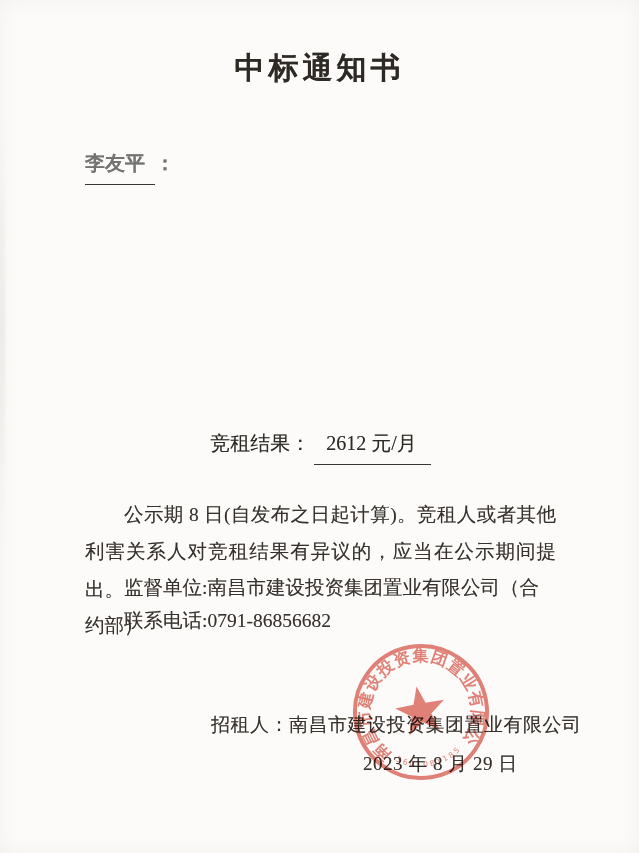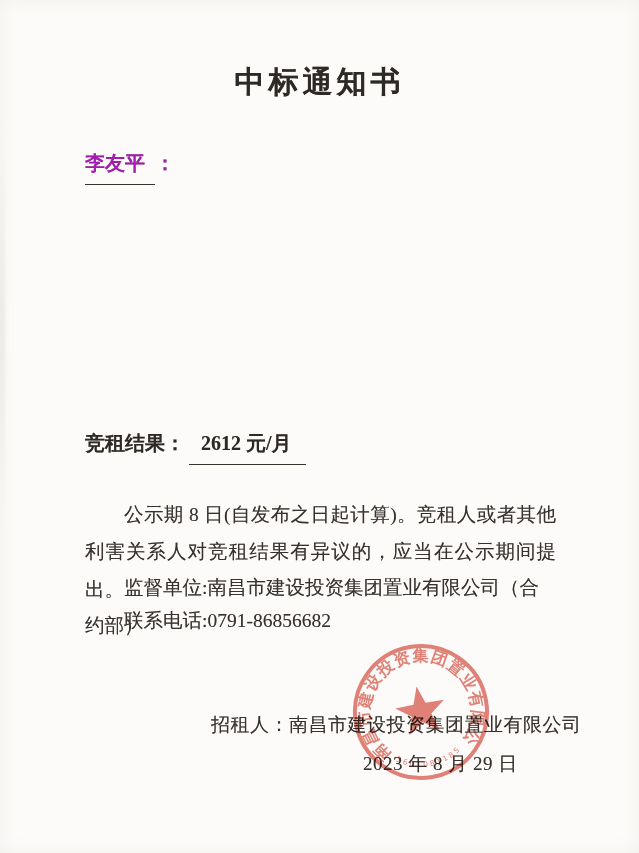--- a/index.html
+++ b/index.html
@@ -12,54 +12,54 @@
     width: 639px;
     height: 853px;
     margin: 0 auto;
     background: #fcfbf9;
     color: #37322d;
     overflow: hidden;
     box-shadow: inset 0 0 18px rgba(120,115,108,0.08);
   }
   .doc-title {
     position: absolute;
-    top: 42px;
+    top: 28px;
     left: 0;
     width: 100%;
     text-align: center;
     font-size: 30px;
     font-weight: bold;
     letter-spacing: 4px;
     color: #2d2a25;
     text-shadow: 0 0 0.5px rgba(45,42,37,0.55);
   }
   .content {
     position: absolute;
     left: 85px;
     width: 471px;
     font-size: 19.5px;
     line-height: 38.5px;
     text-shadow: 0 0 0.4px rgba(60,55,50,0.45);
   }
-  .greeting { top: 124px; font-size: 20px; font-weight: bold; color: #a21caf; }
+  .greeting { top: 124px; font-size: 20px; font-weight: bold; color: #737373; }
   .greeting .name {
     display: inline-block;
     border-bottom: 1.6px solid #3a352f;
     padding-right: 10px;
     padding-bottom: 1px;
   }
   .para-main { top: 162px; text-align: justify; text-indent: 2em; }
   .highlight {
     font-weight: bold;
     color: #262220;
     text-decoration: underline;
     text-decoration-thickness: 1.6px;
     text-underline-offset: 5px;
   }
-  .result-line { top: 404px; font-size: 20px; font-weight: bold; color: #2d2a25; }
+  .result-line { top: 404px; font-size: 20px; font-weight: normal; color: #2d2a25; text-align: center; }
   .result-line .result-value {
     display: inline-block;
     border-bottom: 1.6px solid #3a352f;
     padding: 0 14px 1px 12px;
     margin-left: 4px;
   }
   .para-publicity { top: 476px; text-align: justify; text-indent: 2em; line-height: 37.5px; }
   .supervisor-line { top: 549px; text-indent: 2em; }
   .phone-line { top: 586px; text-indent: 2em; margin-top: 16px; }
   .issuer-line {

